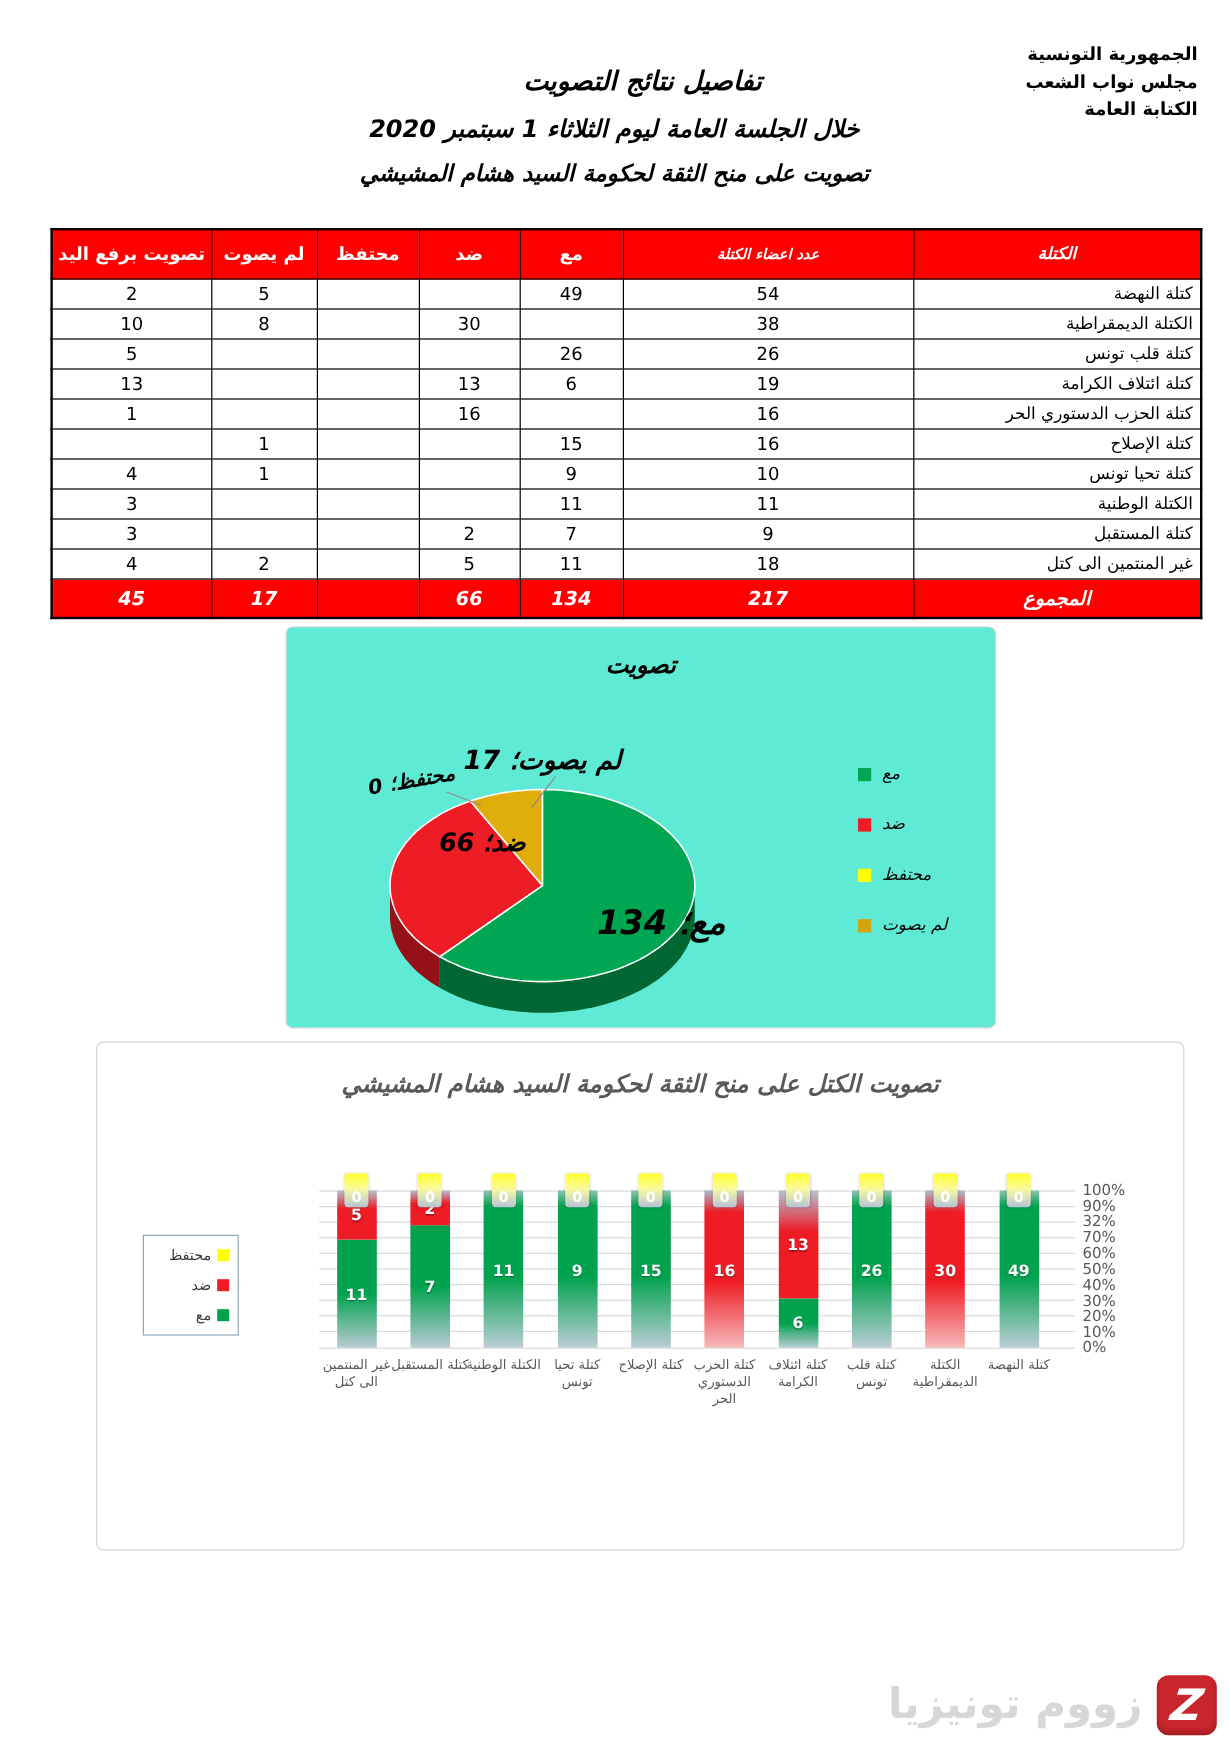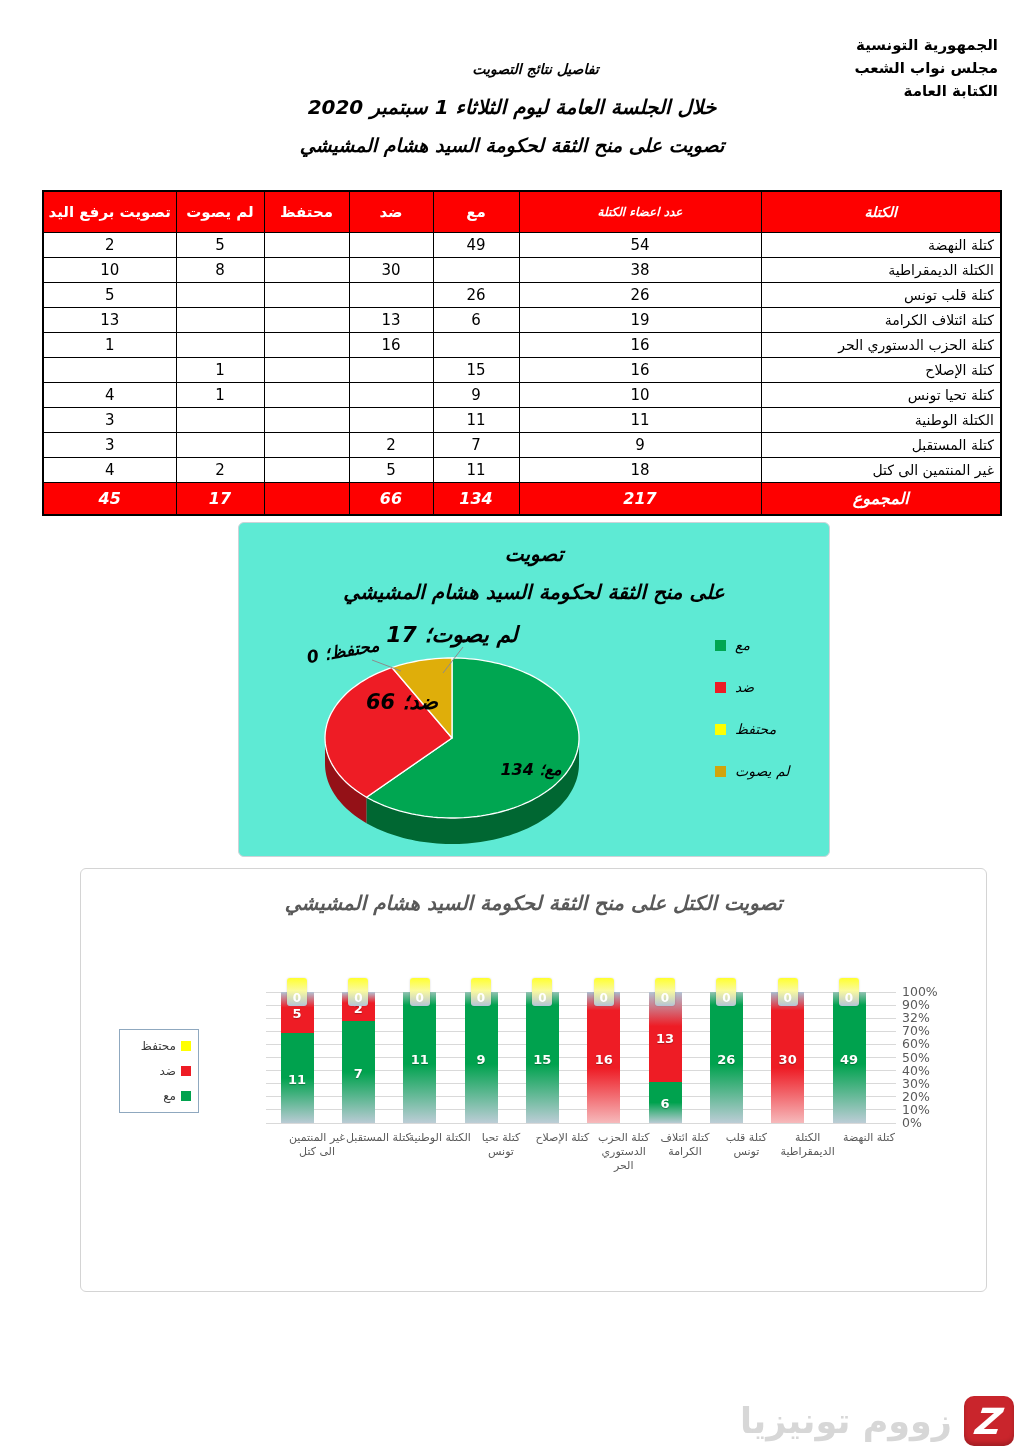--- a/index.html
+++ b/index.html
@@ -4,21 +4,21 @@
 <style>
   html,body{margin:0;padding:0;background:#ffffff;}
   .page{position:relative;width:1024px;height:1449px;background:#fff;overflow:hidden;
         font-family:"DejaVu Sans","Liberation Sans",sans-serif;color:#000;}
 
   
   .org-block{position:absolute;top:34px;right:26px;text-align:right;
              font-weight:bold;font-size:15px;line-height:23px;}
   .doc-title{position:absolute;top:50px;left:0;width:100%;text-align:center;
              font-weight:bold;font-style:italic;}
-  .doc-title .t1{font-size:14px;line-height:38px;padding-left:47px;}
+  .doc-title .t1{font-size:22px;line-height:38px;padding-left:47px;}
   .doc-title .t2{font-size:20px;line-height:38px;}
   .doc-title .t3{font-size:19px;line-height:38px;}
 
   
   table.results{position:absolute;top:190px;left:42px;width:958px;direction:rtl;
                 border-collapse:collapse;table-layout:fixed;border:2px solid #000;}
   table.results th{background:#fe0000;color:#fff;font-weight:bold;height:38px;
                    border:1px solid #000;font-size:15px;}
   table.results th.small{font-size:12px;font-style:italic;}
   table.results th.bloc-h{font-size:14px;font-style:italic;}
@@ -58,21 +58,21 @@
   .r-part{background:linear-gradient(180deg,#b3c3d4 0%,#ee1c25 38%,#ee1c25 100%);}
   .vlab{position:absolute;width:100%;text-align:center;color:#fff;font-weight:bold;
         font-size:13px;text-shadow:0 1px 1px rgba(0,0,0,.3);}
   .ztop{position:absolute;width:20px;height:27px;border-radius:3px;
         background:linear-gradient(180deg,#ffff2e 0%,#fafa9e 45%,#b5c4d6 100%);
         color:#fff;font-weight:bold;font-size:12px;display:flex;align-items:flex-end;
         justify-content:center;padding-bottom:1px;box-shadow:0 0 2px rgba(0,0,0,.18);}
   .zbot{position:absolute;bottom:0;width:100%;text-align:center;color:#fff;
         opacity:.8;font-weight:bold;font-size:12px;}
   .xlab{position:absolute;width:72px;text-align:center;font-size:11px;line-height:14px;
-        color:#595959;direction:rtl;margin-left:20px;}
+        color:#595959;direction:rtl;}
   .bar-legend{position:absolute;left:38px;top:160px;width:64px;border:1px solid #8fa8bf;
               background:#fff;padding:9px 7px;display:flex;flex-direction:column;gap:11px;}
   .bar-legend .row{display:flex;justify-content:flex-end;align-items:center;gap:5px;
                    font-size:12px;color:#3a3a3a;direction:ltr;}
   .bar-legend .swatch{width:10px;height:10px;}
 
   
   .pagenum{position:absolute;top:1381px;left:0;width:100%;text-align:center;font-size:15px;}
   .watermark{position:absolute;top:1396px;right:10px;display:flex;align-items:center;gap:12px;}
   .wm-text{font-size:35px;font-weight:bold;color:#d7d7d7;direction:rtl;}
@@ -219,33 +219,32 @@
           <td></td>
           <td>17</td>
           <td>45</td>
         </tr>
       </tbody>
   </table>
 
   <section class="pie-box">
     <div class="pie-title">
       <div>تصويت</div>
-      <div>على منح الثقة لحكومة السيد هشام المشيشي</div>
     </div>
     <svg id="pie-svg" width="590" height="333" viewBox="0 0 590 333">
         <path d="M340.0,215.0 L 339.9,217.8 L 339.7,220.5 L 339.3,223.3 L 338.8,226.0 L 338.1,228.7 L 337.3,231.4 L 336.3,234.1 L 335.2,236.8 L 333.9,239.4 L 332.5,242.0 L 331.0,244.6 L 329.3,247.2 L 327.5,249.7 L 325.5,252.1 L 323.4,254.5 L 321.2,256.9 L 318.8,259.2 L 316.3,261.5 L 313.7,263.7 L 311.0,265.9 L 308.2,268.0 L 305.2,270.0 L 302.1,272.0 L 299.0,273.9 L 295.7,275.7 L 292.3,277.5 L 288.9,279.2 L 285.3,280.8 L 281.7,282.3 L 278.0,283.7 L 274.2,285.1 L 270.3,286.4 L 266.3,287.6 L 262.3,288.7 L 258.3,289.7 L 254.2,290.7 L 250.0,291.5 L 245.8,292.3 L 241.5,293.0 L 237.3,293.5 L 232.9,294.0 L 228.6,294.4 L 224.3,294.7 L 219.9,294.9 L 215.5,295.0 L 211.1,295.0 L 206.8,294.9 L 202.4,294.7 L 198.1,294.4 L 193.7,294.1 L 189.4,293.6 L 185.1,293.0 L 180.9,292.4 L 176.6,291.7 L 172.5,290.8 L 168.4,289.9 L 164.3,288.9 L 160.3,287.8 L 156.3,286.6 L 152.4,285.3 L 148.6,284.0 L 144.9,282.5 L 141.2,281.0 L 137.7,279.4 L 134.2,277.7 L 130.8,276.0 L 127.5,274.2 L 127.5,300.2 L 130.8,302.0 L 134.2,303.7 L 137.7,305.4 L 141.2,307.0 L 144.9,308.5 L 148.6,310.0 L 152.4,311.3 L 156.3,312.6 L 160.3,313.8 L 164.3,314.9 L 168.4,315.9 L 172.5,316.8 L 176.6,317.7 L 180.9,318.4 L 185.1,319.0 L 189.4,319.6 L 193.7,320.1 L 198.1,320.4 L 202.4,320.7 L 206.8,320.9 L 211.1,321.0 L 215.5,321.0 L 219.9,320.9 L 224.3,320.7 L 228.6,320.4 L 232.9,320.0 L 237.3,319.5 L 241.5,319.0 L 245.8,318.3 L 250.0,317.5 L 254.2,316.7 L 258.3,315.7 L 262.3,314.7 L 266.3,313.6 L 270.3,312.4 L 274.2,311.1 L 278.0,309.7 L 281.7,308.3 L 285.3,306.8 L 288.9,305.2 L 292.3,303.5 L 295.7,301.7 L 299.0,299.9 L 302.1,298.0 L 305.2,296.0 L 308.2,294.0 L 311.0,291.9 L 313.7,289.7 L 316.3,287.5 L 318.8,285.2 L 321.2,282.9 L 323.4,280.5 L 325.5,278.1 L 327.5,275.7 L 329.3,273.2 L 331.0,270.6 L 332.5,268.0 L 333.9,265.4 L 335.2,262.8 L 336.3,260.1 L 337.3,257.4 L 338.1,254.7 L 338.8,252.0 L 339.3,249.3 L 339.7,246.5 L 339.9,243.8 L 340.0,241.0 Z" fill="rgb(0,103,50)"></path>
         <path d="M127.5,274.2 L 124.3,272.3 L 121.2,270.3 L 118.2,268.3 L 115.4,266.2 L 112.6,264.0 L 110.0,261.8 L 107.4,259.5 L 105.1,257.2 L 102.8,254.8 L 100.7,252.3 L 98.7,249.9 L 96.8,247.3 L 95.1,244.8 L 93.6,242.2 L 92.1,239.6 L 90.9,236.9 L 89.7,234.2 L 88.7,231.5 L 87.9,228.8 L 87.2,226.1 L 86.7,223.3 L 86.3,220.5 L 86.1,217.8 L 86.0,215.0 L 86.0,241.0 L 86.1,243.8 L 86.3,246.5 L 86.7,249.3 L 87.2,252.1 L 87.9,254.8 L 88.7,257.5 L 89.7,260.2 L 90.9,262.9 L 92.1,265.6 L 93.6,268.2 L 95.1,270.8 L 96.8,273.3 L 98.7,275.9 L 100.7,278.3 L 102.8,280.8 L 105.1,283.2 L 107.4,285.5 L 110.0,287.8 L 112.6,290.0 L 115.4,292.2 L 118.2,294.3 L 121.2,296.3 L 124.3,298.3 L 127.5,300.2 Z" fill="rgb(148,17,23)"></path>
         <path d="M213,215 L 213.0,135.0 L 217.4,135.0 L 221.8,135.2 L 226.2,135.4 L 230.5,135.8 L 234.9,136.2 L 239.2,136.7 L 243.5,137.3 L 247.7,138.1 L 252.0,138.9 L 256.1,139.8 L 260.2,140.7 L 264.3,141.8 L 268.3,143.0 L 272.2,144.2 L 276.1,145.6 L 279.8,147.0 L 283.5,148.5 L 287.2,150.1 L 290.7,151.7 L 294.1,153.4 L 297.5,155.3 L 300.7,157.1 L 303.8,159.1 L 306.8,161.1 L 309.7,163.2 L 312.5,165.3 L 315.2,167.5 L 317.8,169.8 L 320.2,172.1 L 322.5,174.5 L 324.6,176.9 L 326.7,179.3 L 328.6,181.8 L 330.3,184.4 L 331.9,186.9 L 333.4,189.6 L 334.7,192.2 L 335.9,194.9 L 336.9,197.6 L 337.8,200.3 L 338.6,203.0 L 339.1,205.8 L 339.6,208.5 L 339.9,211.3 L 340.0,214.0 L 340.0,216.8 L 339.8,219.6 L 339.5,222.4 L 339.0,225.1 L 338.4,227.8 L 337.6,230.6 L 336.6,233.3 L 335.6,236.0 L 334.3,238.6 L 333.0,241.3 L 331.4,243.9 L 329.8,246.4 L 328.0,249.0 L 326.1,251.5 L 324.0,253.9 L 321.8,256.3 L 319.4,258.6 L 317.0,260.9 L 314.4,263.2 L 311.7,265.4 L 308.8,267.5 L 305.9,269.5 L 302.8,271.5 L 299.7,273.5 L 296.4,275.3 L 293.1,277.1 L 289.6,278.8 L 286.0,280.4 L 282.4,282.0 L 278.7,283.5 L 274.9,284.9 L 271.0,286.2 L 267.0,287.4 L 263.0,288.5 L 258.9,289.6 L 254.8,290.5 L 250.6,291.4 L 246.4,292.2 L 242.2,292.9 L 237.9,293.5 L 233.5,293.9 L 229.2,294.3 L 224.8,294.7 L 220.4,294.9 L 216.0,295.0 L 211.6,295.0 L 207.2,294.9 L 202.8,294.7 L 198.5,294.5 L 194.1,294.1 L 189.8,293.6 L 185.4,293.1 L 181.2,292.4 L 176.9,291.7 L 172.7,290.9 L 168.6,289.9 L 164.5,288.9 L 160.5,287.8 L 156.5,286.6 L 152.6,285.4 L 148.7,284.0 L 145.0,282.6 L 141.3,281.0 L 137.7,279.4 L 134.2,277.8 L 130.8,276.0 L 127.5,274.2 Z" fill="#00a651" stroke="#ffffff" stroke-width="1.3" stroke-linejoin="round"></path>
         <path d="M213,215 L 127.5,274.2 L 124.3,272.3 L 121.2,270.3 L 118.2,268.2 L 115.3,266.1 L 112.6,264.0 L 109.9,261.7 L 107.4,259.5 L 105.0,257.1 L 102.8,254.7 L 100.6,252.3 L 98.7,249.8 L 96.8,247.3 L 95.1,244.7 L 93.5,242.1 L 92.1,239.5 L 90.8,236.8 L 89.7,234.2 L 88.7,231.4 L 87.9,228.7 L 87.2,226.0 L 86.7,223.2 L 86.3,220.4 L 86.1,217.7 L 86.0,214.9 L 86.1,212.1 L 86.3,209.3 L 86.7,206.6 L 87.3,203.8 L 87.9,201.1 L 88.8,198.3 L 89.8,195.6 L 90.9,192.9 L 92.2,190.3 L 93.7,187.7 L 95.2,185.1 L 97.0,182.5 L 98.8,180.0 L 100.8,177.5 L 103.0,175.1 L 105.2,172.7 L 107.6,170.3 L 110.1,168.1 L 112.8,165.8 L 115.6,163.7 L 118.5,161.6 L 121.5,159.5 L 124.6,157.6 L 127.8,155.7 L 131.1,153.8 L 134.5,152.1 L 138.1,150.4 L 141.7,148.8 L 145.4,147.3 L 149.1,145.9 L 153.0,144.5 Z" fill="#ee1c25" stroke="#ffffff" stroke-width="1.3" stroke-linejoin="round"></path>
         <path d="M213,215 L 153.0,144.5 L 156.7,143.3 L 160.5,142.2 L 164.3,141.1 L 168.1,140.2 L 172.1,139.3 L 176.0,138.5 L 180.0,137.7 L 184.1,137.1 L 188.2,136.5 L 192.3,136.1 L 196.4,135.7 L 200.5,135.4 L 204.7,135.2 L 208.8,135.0 L 213.0,135.0 Z" fill="#dfae0a" stroke="#ffffff" stroke-width="1.3" stroke-linejoin="round"></path>
         <line x1="224" y1="124" x2="204" y2="150" stroke="#8c8c8c" stroke-width="1"></line>
         <line x1="133" y1="137" x2="162" y2="148" stroke="#8c8c8c" stroke-width="1"></line>
       </svg>
     <div id="pie-labels">
-        <div class="pie-lab" style="left: 292px; top: 246px; font-size: 16px;">مع؛ 134</div>
+        <div class="pie-lab" style="left: 312px; top: 246px; font-size: 28px;">مع؛ 134</div>
         <div class="pie-lab" style="left: 163px; top: 179px; font-size: 21px;">ضد؛ 66</div>
         <div class="pie-lab" style="left: 104px; top: 128px; font-size: 17px; transform: translate(-50%, -50%) rotate(-10deg);">محتفظ؛ 0</div>
         <div class="pie-lab" style="left: 213px; top: 111px; font-size: 22px;">لم يصوت؛ 17</div>
       </div>
     <div class="pie-legend" id="pie-legend">
         <div class="row">
           <span class="swatch" style="background: rgb(0, 166, 81);"></span>
           <span>مع</span>
         </div>
         <div class="row">

